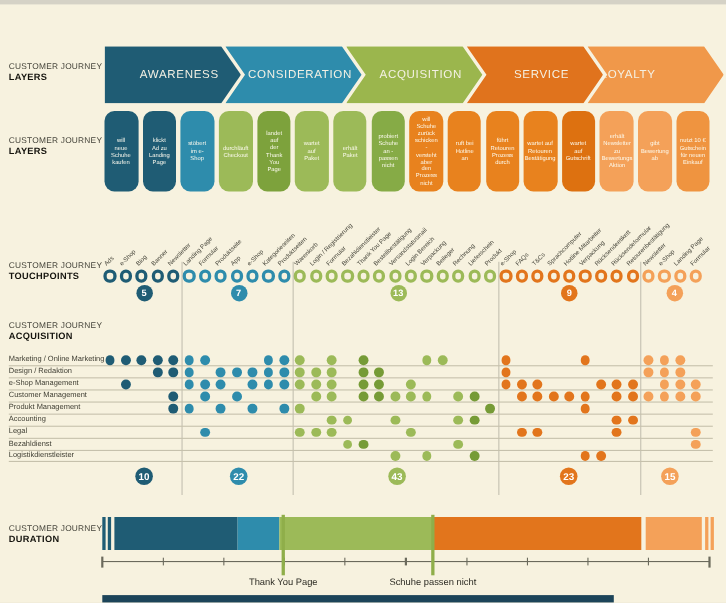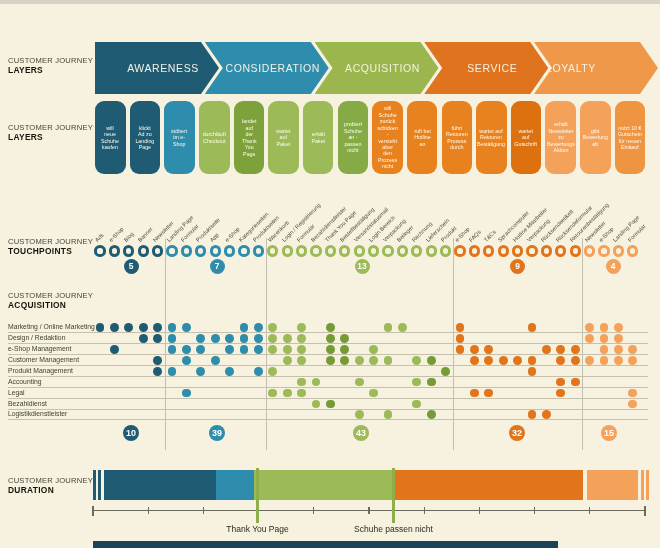--- a/index.html
+++ b/index.html
@@ -314,23 +314,23 @@
     <div style="position: absolute; left: 412.4px; top: 399.54px; width: 8.8px; height: 8.8px; border-radius: 50%; background: rgb(156, 186, 88);"></div>
     <div style="position: absolute; left: 628.4px; top: 399.54px; width: 8.8px; height: 8.8px; border-radius: 50%; background: rgb(244, 161, 89);"></div>
     <div style="position: absolute; left: 8px; top: 410.46px; font-size: 6.8px; color: rgb(63, 62, 51); white-space: nowrap;">Logistikdienstleister</div>
     <div style="position: absolute; left: 8px; top: 419.46px; width: 640px; height: 1px; background: rgb(198, 193, 172);"></div>
     <div style="position: absolute; left: 354.8px; top: 410.46px; width: 8.8px; height: 8.8px; border-radius: 50%; background: rgb(156, 186, 88);"></div>
     <div style="position: absolute; left: 383.6px; top: 410.46px; width: 8.8px; height: 8.8px; border-radius: 50%; background: rgb(156, 186, 88);"></div>
     <div style="position: absolute; left: 426.8px; top: 410.46px; width: 8.8px; height: 8.8px; border-radius: 50%; background: rgb(118, 155, 54);"></div>
     <div style="position: absolute; left: 527.6px; top: 410.46px; width: 8.8px; height: 8.8px; border-radius: 50%; background: rgb(226, 117, 28);"></div>
     <div style="position: absolute; left: 542px; top: 410.46px; width: 8.8px; height: 8.8px; border-radius: 50%; background: rgb(226, 117, 28);"></div>
     <div style="position: absolute; left: 123px; top: 425px; width: 16px; height: 16px; border-radius: 50%; background: rgb(31, 92, 116); color: rgb(255, 255, 255); font-size: 8.96px; font-weight: 700; display: flex; align-items: center; justify-content: center;">10</div>
-    <div style="position: absolute; left: 209px; top: 425px; width: 16px; height: 16px; border-radius: 50%; background: rgb(46, 140, 172); color: rgb(255, 255, 255); font-size: 8.96px; font-weight: 700; display: flex; align-items: center; justify-content: center;">39</div>
+    <div style="position: absolute; left: 209px; top: 425px; width: 16px; height: 16px; border-radius: 50%; background: rgb(46, 140, 172); color: rgb(255, 255, 255); font-size: 8.96px; font-weight: 700; display: flex; align-items: center; justify-content: center;">22</div>
     <div style="position: absolute; left: 353px; top: 425px; width: 16px; height: 16px; border-radius: 50%; background: rgb(156, 186, 88); color: rgb(255, 255, 255); font-size: 8.96px; font-weight: 700; display: flex; align-items: center; justify-content: center;">43</div>
-    <div style="position: absolute; left: 509px; top: 425px; width: 16px; height: 16px; border-radius: 50%; background: rgb(226, 117, 28); color: rgb(255, 255, 255); font-size: 8.96px; font-weight: 700; display: flex; align-items: center; justify-content: center;">32</div>
+    <div style="position: absolute; left: 509px; top: 425px; width: 16px; height: 16px; border-radius: 50%; background: rgb(226, 117, 28); color: rgb(255, 255, 255); font-size: 8.96px; font-weight: 700; display: flex; align-items: center; justify-content: center;">23</div>
     <div style="position: absolute; left: 601px; top: 425px; width: 16px; height: 16px; border-radius: 50%; background: rgb(244, 161, 89); color: rgb(255, 255, 255); font-size: 8.96px; font-weight: 700; display: flex; align-items: center; justify-content: center;">15</div>
     <div style="position: absolute; left: 93px; top: 470px; width: 3px; height: 30px; background: rgb(31, 92, 116);"></div>
     <div style="position: absolute; left: 98px; top: 470px; width: 3px; height: 30px; background: rgb(31, 92, 116);"></div>
     <div style="position: absolute; left: 104px; top: 470px; width: 112px; height: 30px; background: rgb(31, 92, 116);"></div>
     <div style="position: absolute; left: 216px; top: 470px; width: 38px; height: 30px; background: rgb(46, 140, 172);"></div>
     <div style="position: absolute; left: 254px; top: 470px; width: 140px; height: 30px; background: rgb(156, 186, 88);"></div>
     <div style="position: absolute; left: 394px; top: 470px; width: 189px; height: 30px; background: rgb(226, 117, 28);"></div>
     <div style="position: absolute; left: 587px; top: 470px; width: 51px; height: 30px; background: rgb(244, 161, 89);"></div>
     <div style="position: absolute; left: 641px; top: 470px; width: 3px; height: 30px; background: rgb(244, 161, 89);"></div>
     <div style="position: absolute; left: 646px; top: 470px; width: 3px; height: 30px; background: rgb(244, 161, 89);"></div>

